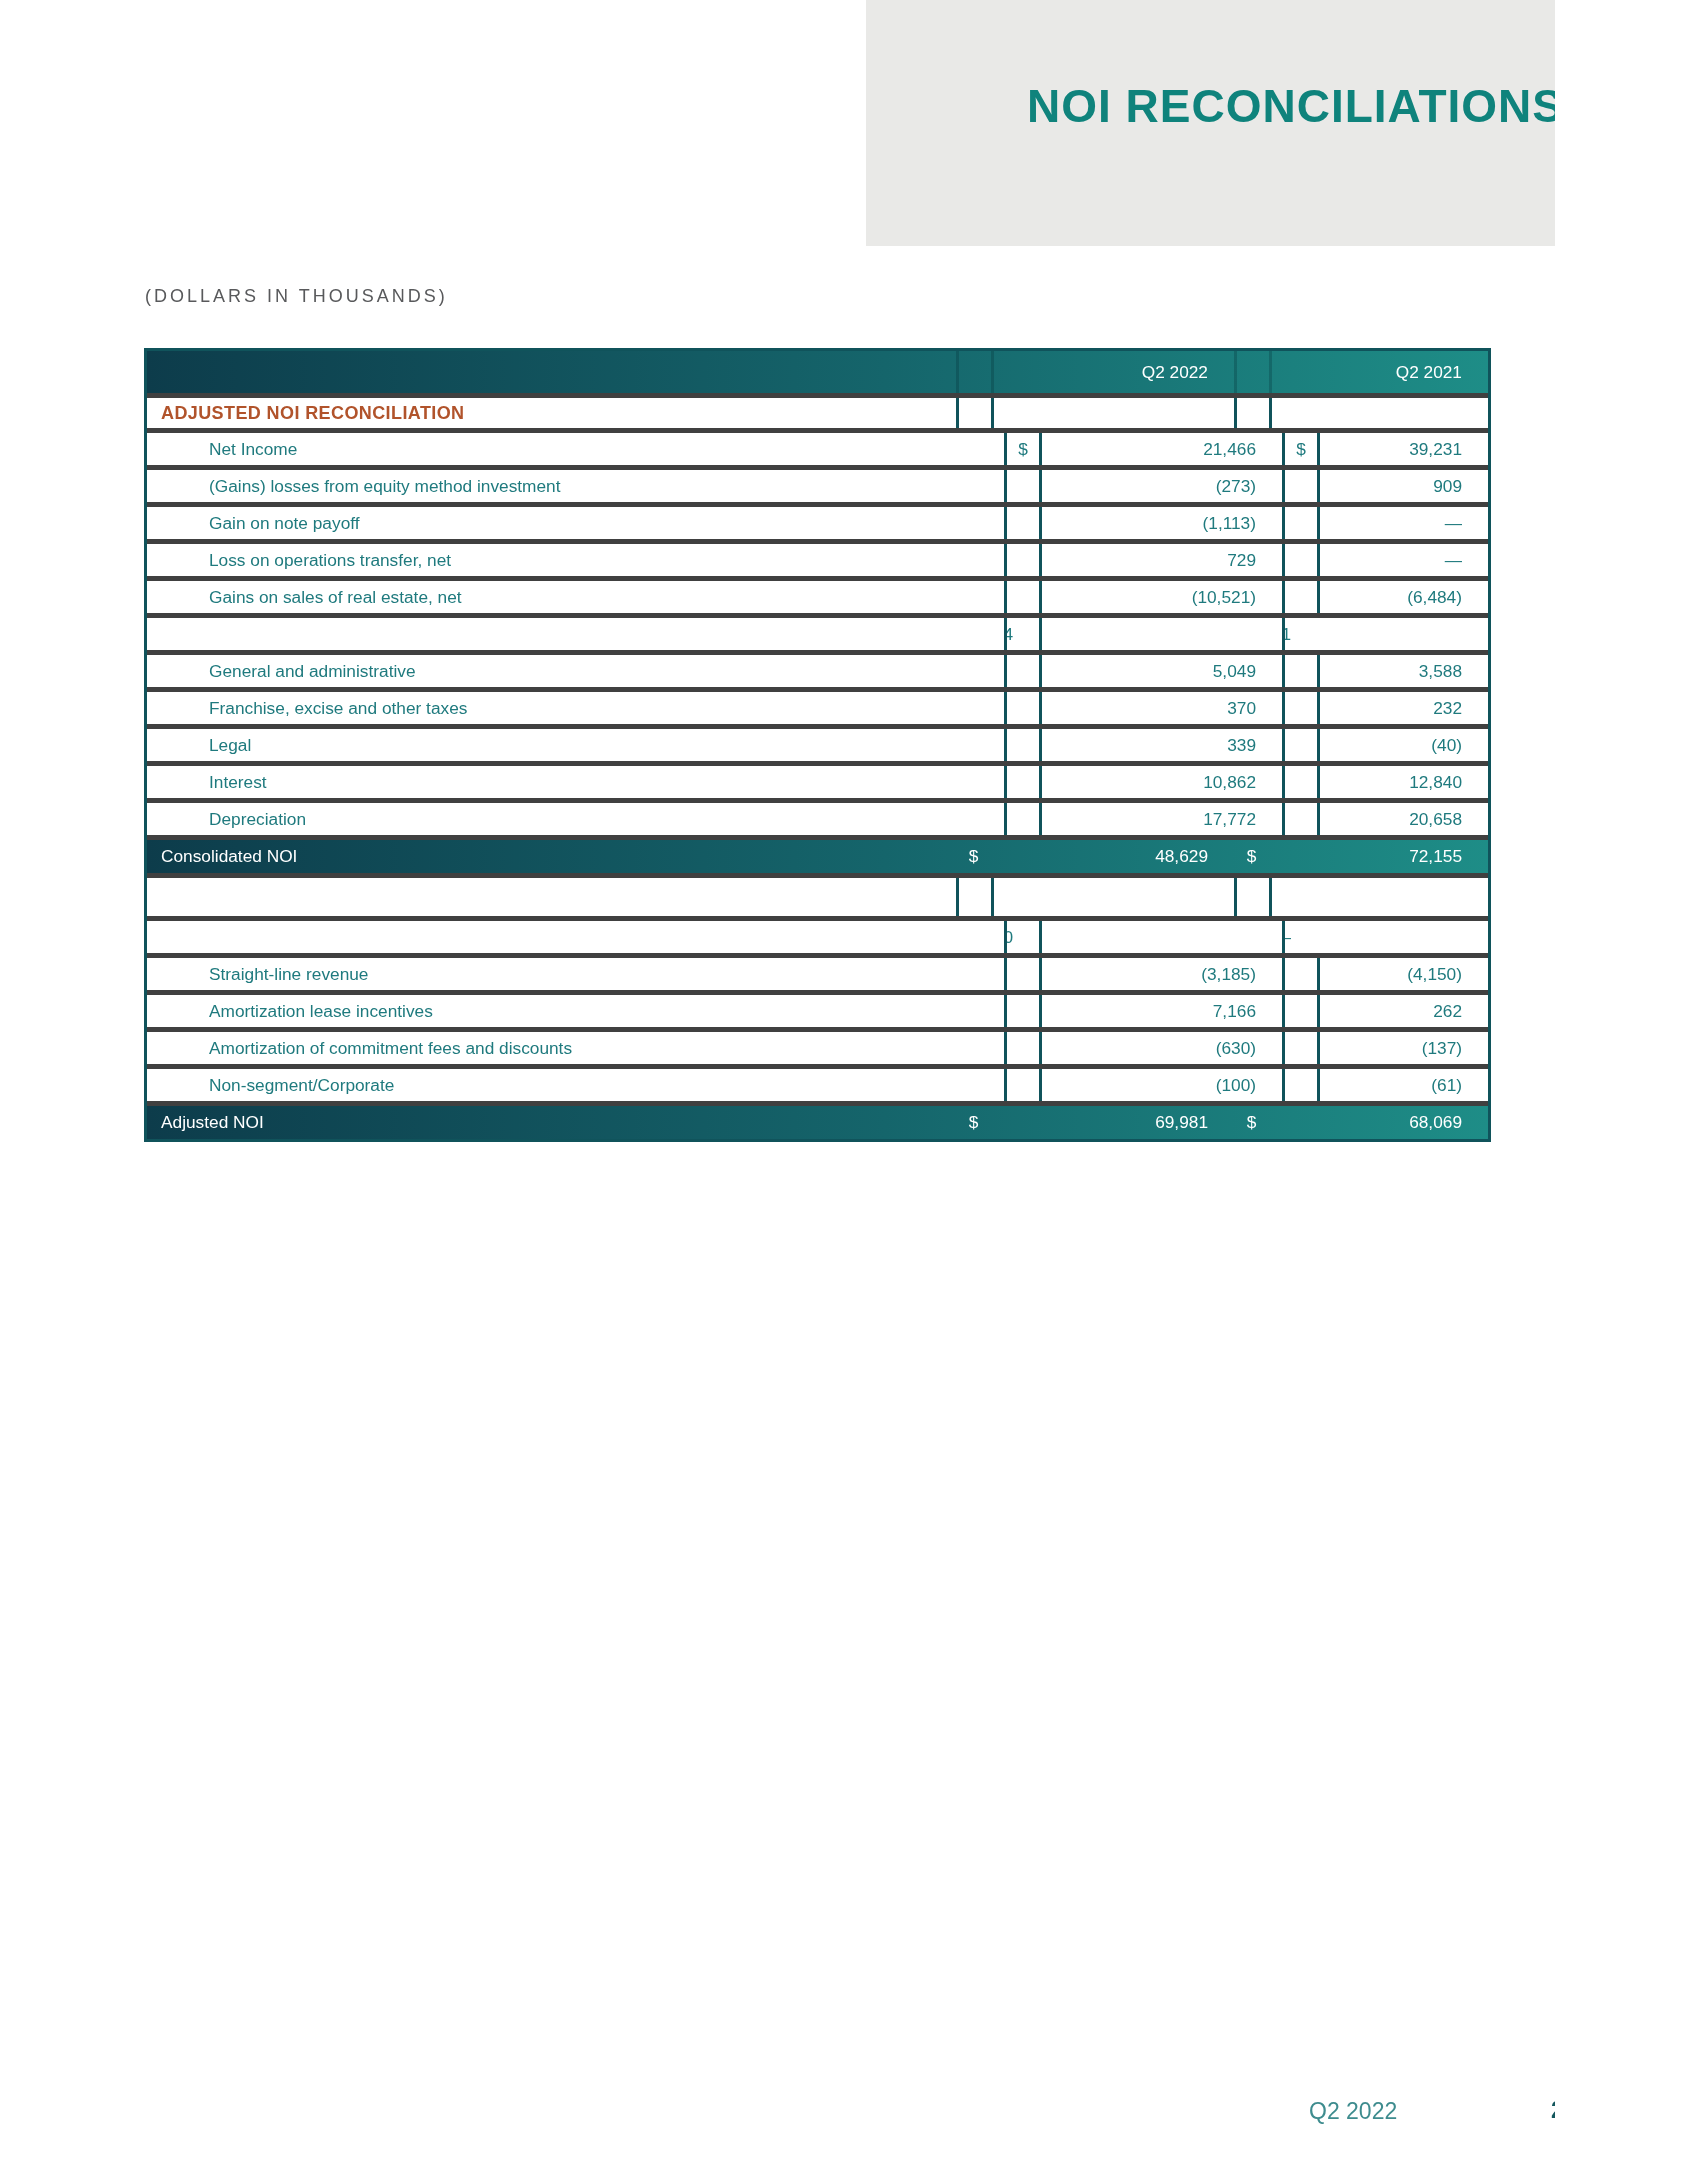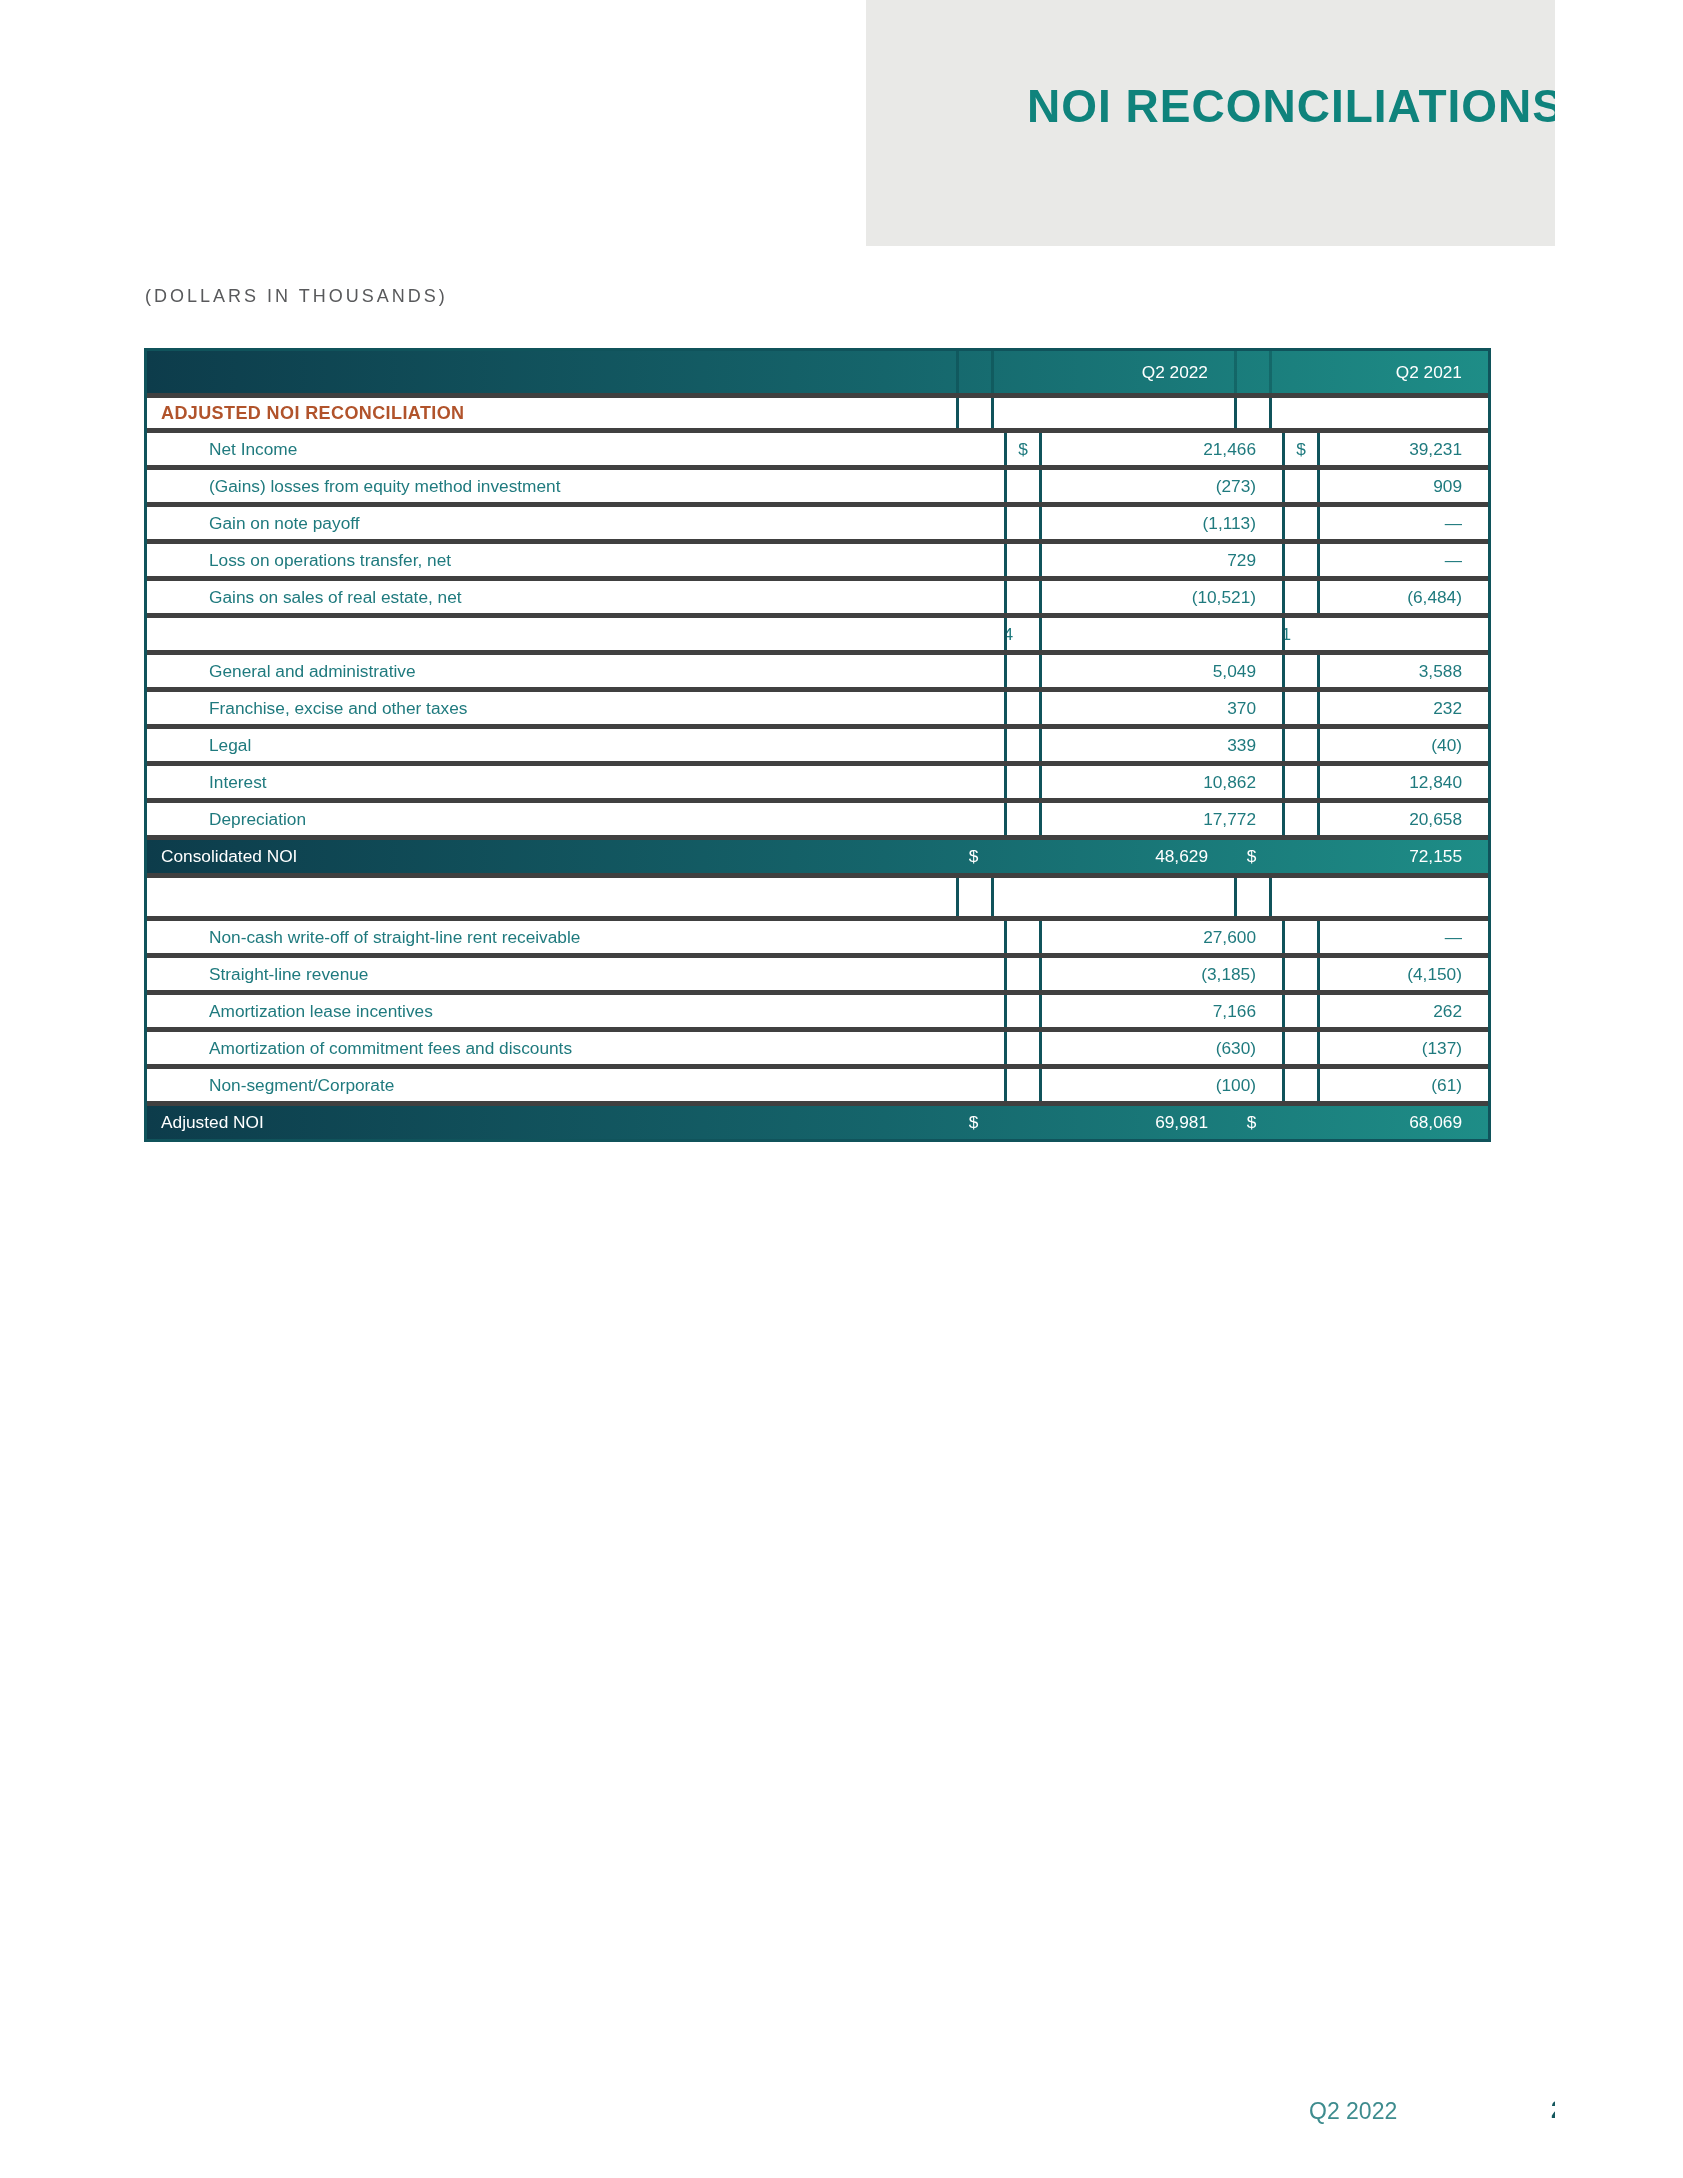--- a/index.html
+++ b/index.html
@@ -234,21 +234,20 @@
 
     <div class="row spacer">
       <div class="cell label"></div>
       <div class="cell dollar"></div>
       <div class="cell value"></div>
       <div class="cell dollar"></div>
       <div class="cell value"></div>
     </div>
 
     <div class="row data">
-      <div class="cell label">Non-cash write-off of straight-line rent receivable</div>
       <div class="cell dollar"></div>
       <div class="cell value">27,600</div>
       <div class="cell dollar"></div>
       <div class="cell value">—</div>
     </div>
 
     <div class="row data">
       <div class="cell label">Straight-line revenue</div>
       <div class="cell dollar"></div>
       <div class="cell value">(3,185)</div>

